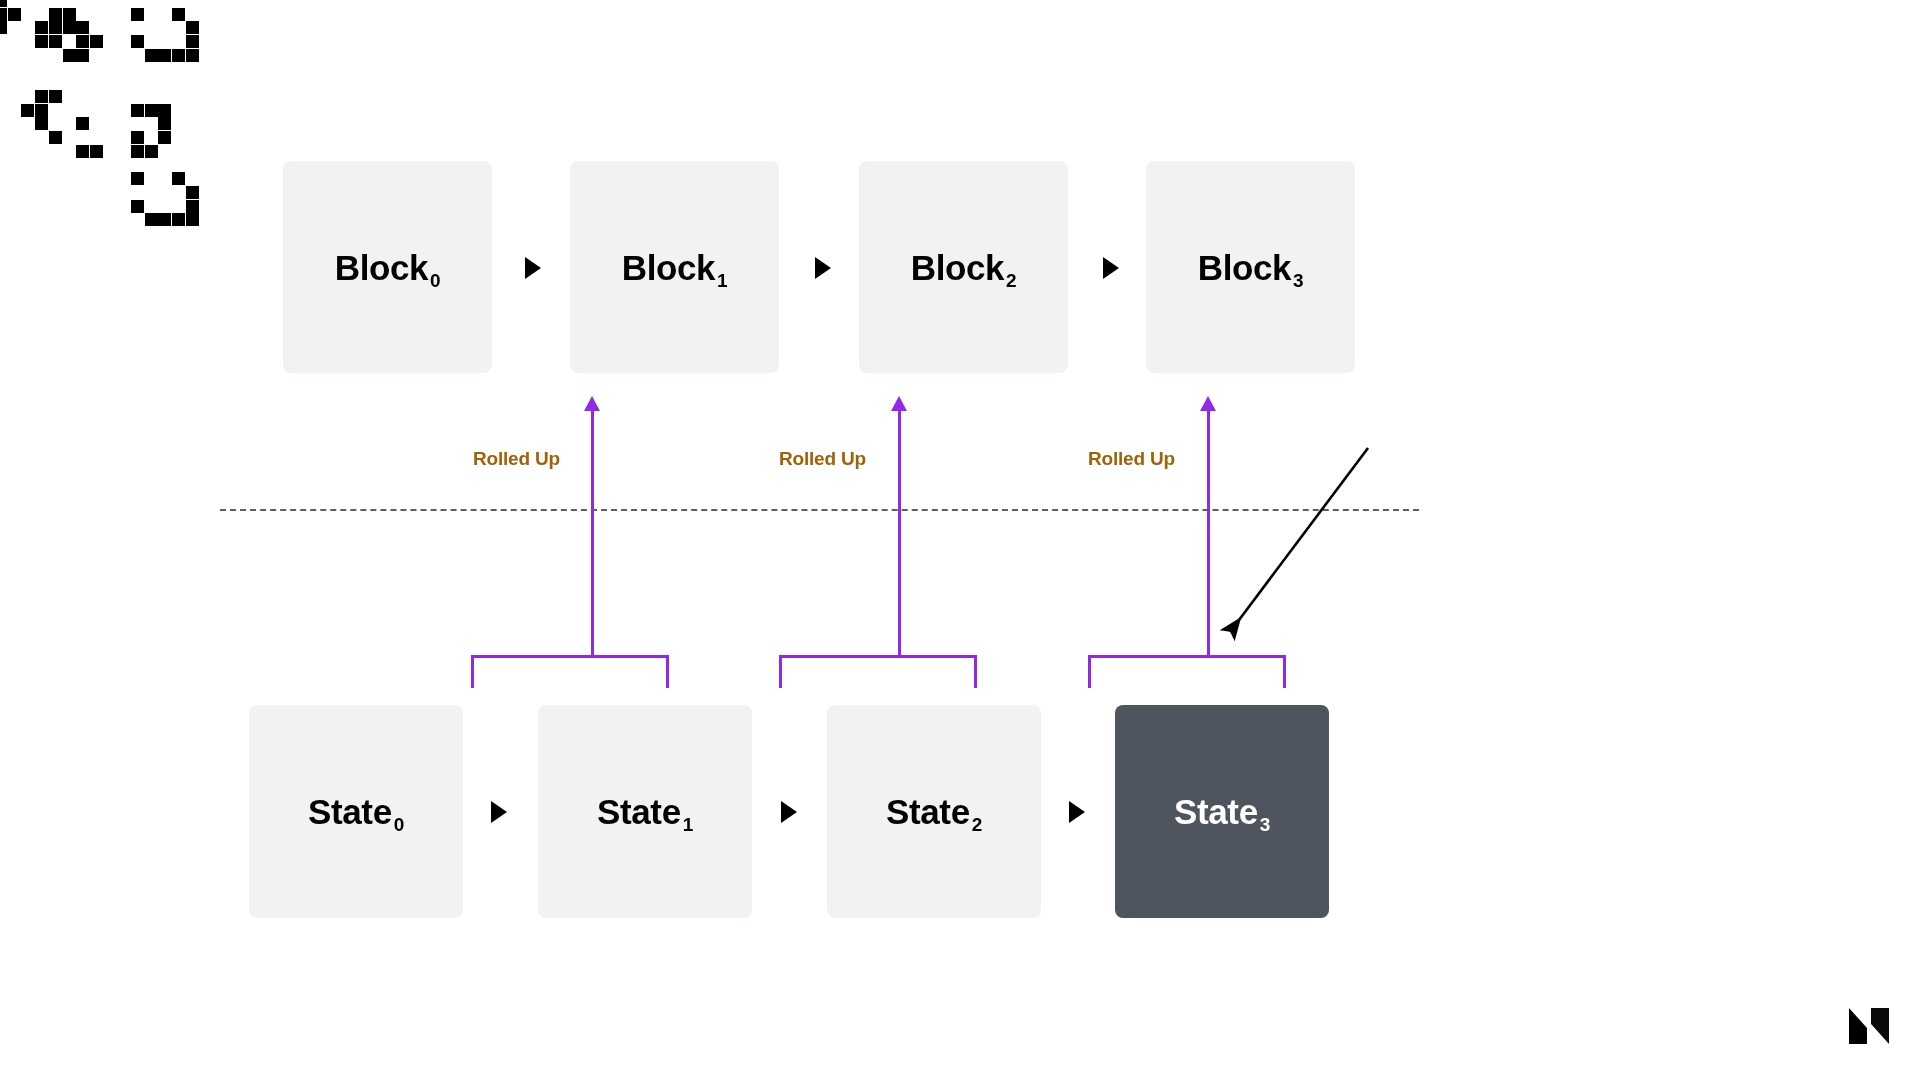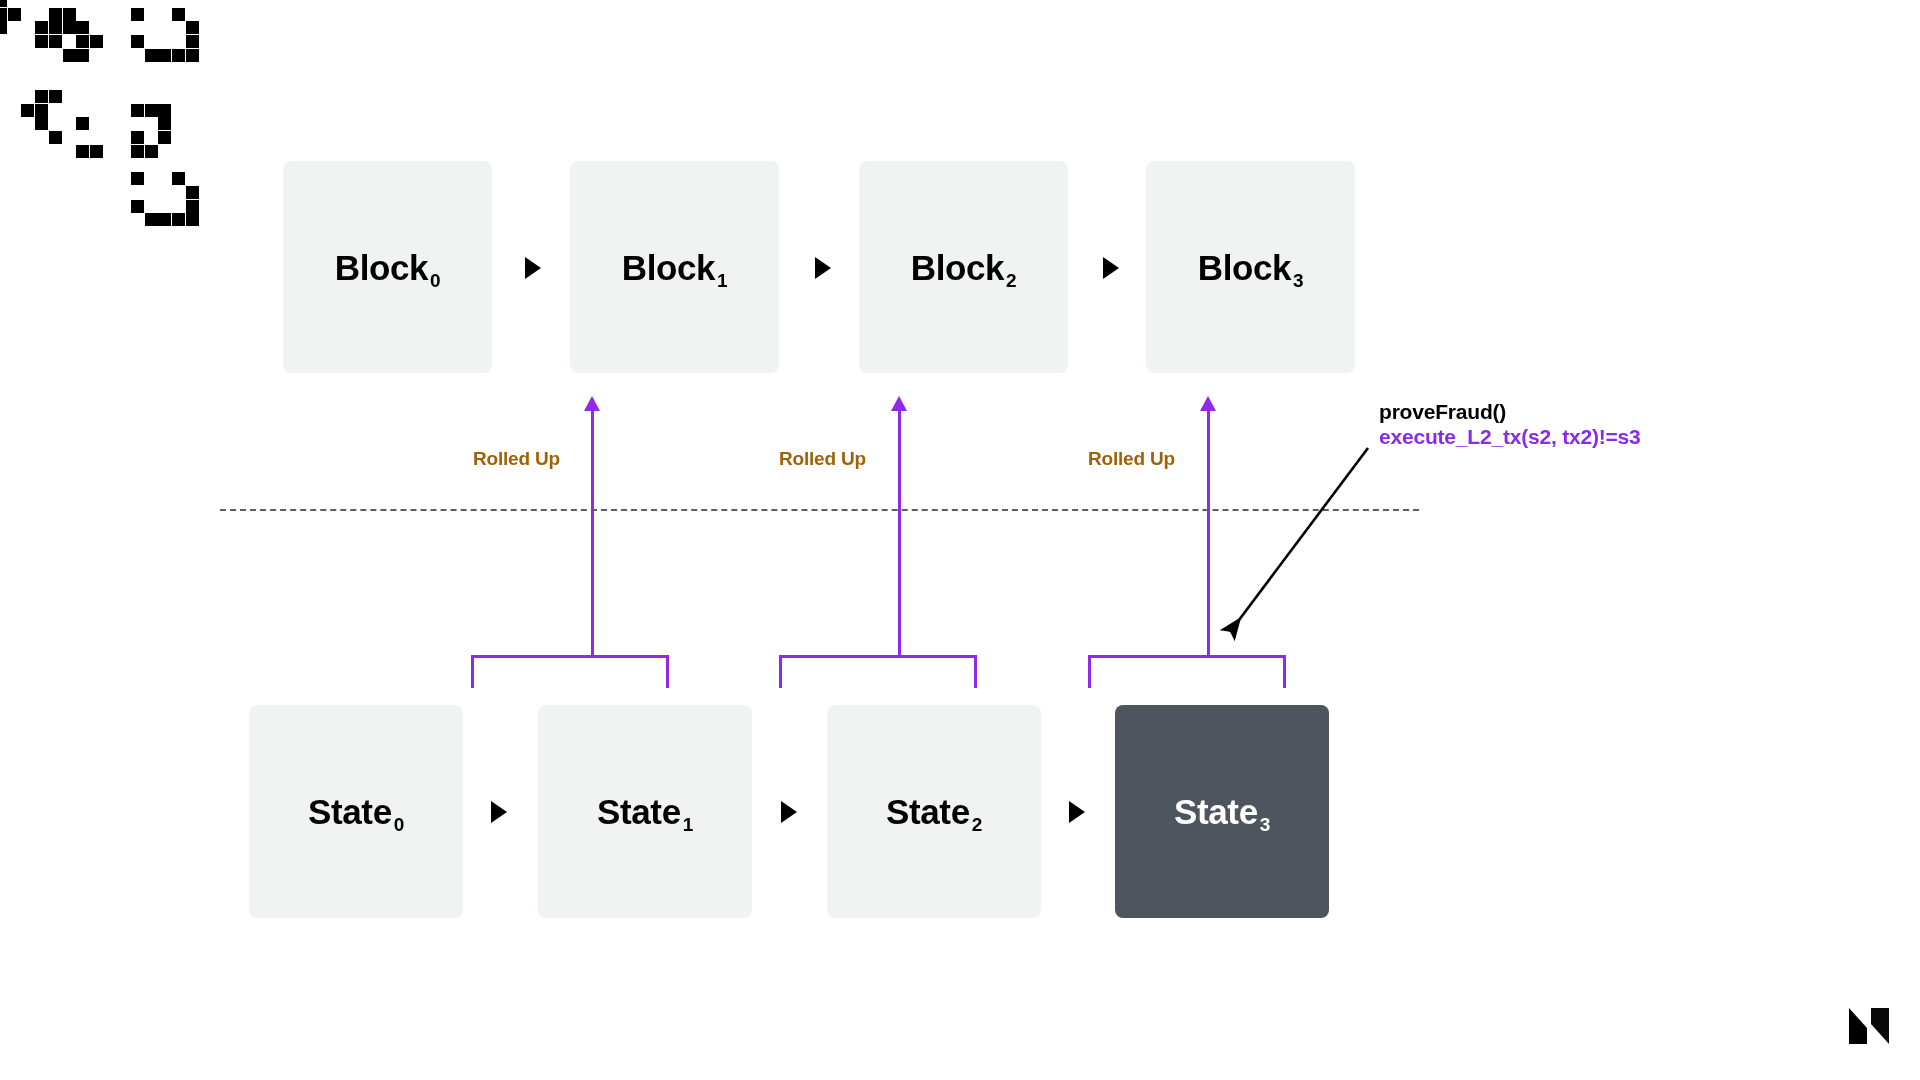--- a/index.html
+++ b/index.html
@@ -262,24 +262,20 @@
 
   <div class="parrowhead" style="left:1200px; top:396px;"></div>
   <div class="pline v" style="left:1207px; top:409px; height:248px;"></div>
   <div class="pline h" style="left:1088px; top:655px; width:198px;"></div>
   <div class="pline v" style="left:1088px; top:655px; height:33px;"></div>
   <div class="pline v" style="left:1283px; top:655px; height:33px;"></div>
   <div class="rolled-label" style="left:1088px; top:448px;">Rolled Up</div>
 
   <div class="divider" style="left:220px; top:509px; width:1199px;"></div>
 
-  <div class="callout" style="left:1379px; top:400px;">
-    <div class="line1">proveFraud()</div>
-    <div class="line2">execute_L2_tx(s2, tx2)!=s3</div>
-  </div>
 
   <svg class="fraud-arrow" viewBox="0 0 1920 1080">
     <defs>
       <marker id="fraudHead" markerWidth="9" markerHeight="9" refX="7.2" refY="4.5" orient="auto" markerUnits="strokeWidth">
         <path d="M0,4.5 L9,0.9 L7.1,4.5 L9,8.1 Z" fill="#000000"></path>
       </marker>
     </defs>
     <line x1="1368" y1="448" x2="1230" y2="632" stroke="#000000" stroke-width="2.6" marker-end="url(#fraudHead)"></line>
   </svg>
 

